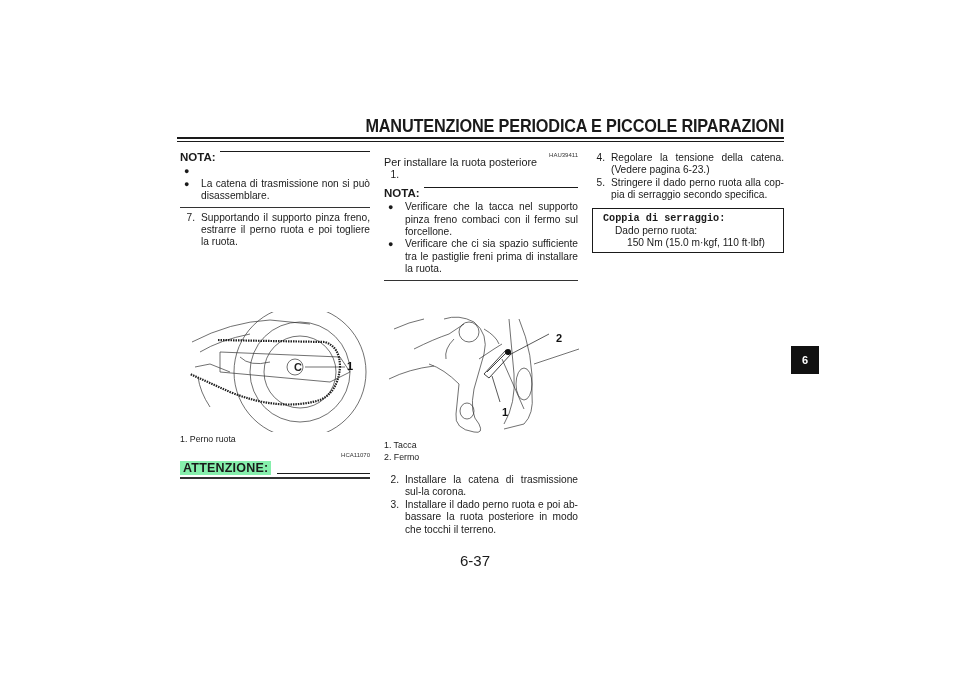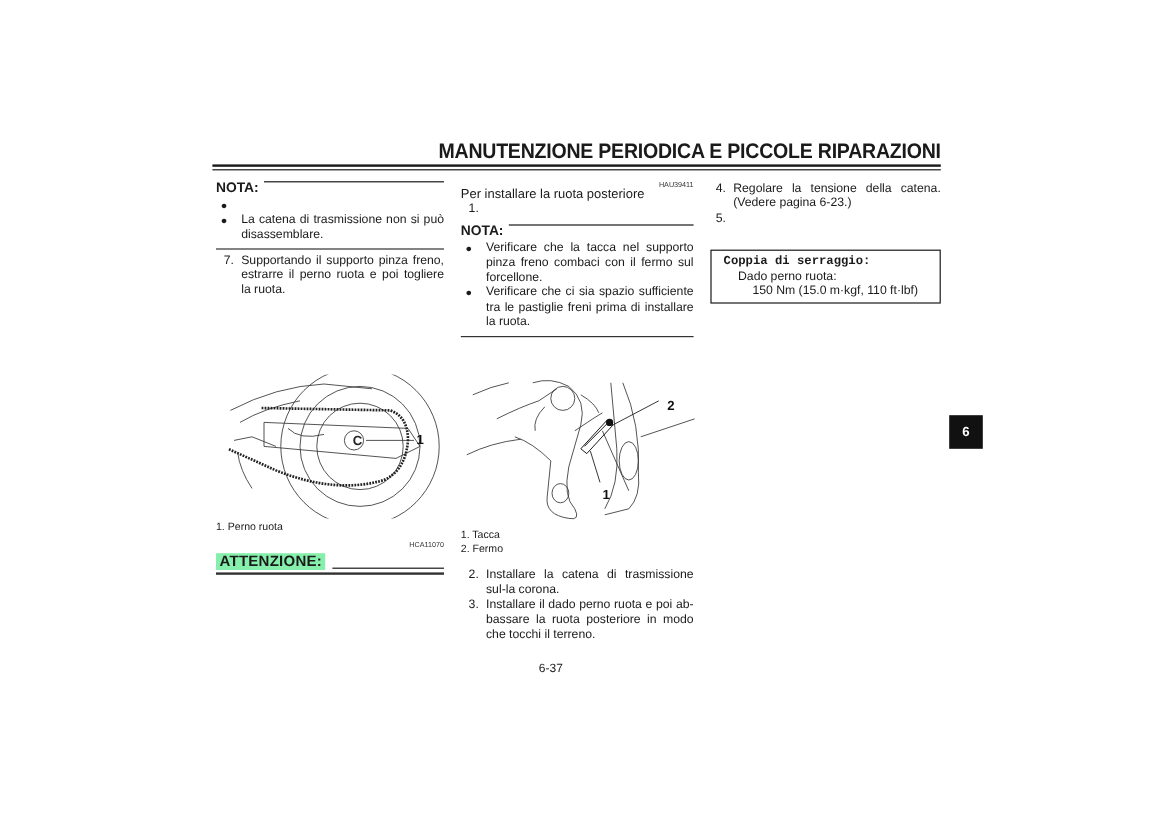--- a/index.html
+++ b/index.html
@@ -41,21 +41,21 @@
     border: 1.2px solid #1a1a1a; font-size: 10.2px; line-height: 12px; padding: 4px 0 0 10px;
   }
   .torque .t1 { font-weight: bold; font-family: Liberation Mono, monospace; }
   .torque .t2 { padding-left: 12px; }
   .torque .t3 { padding-left: 24px; }
   .chapter-tab {
     left: 791px; top: 346px; width: 28px; height: 28px; background: #111;
     color: #fff; font-weight: bold; font-size: 11px; display: flex;
     align-items: center; justify-content: center;
   }
-  .page-num { left: 449px; top: 552px; font-size: 10px; }
+  .page-num { left: 460px; top: 552px; font-size: 15px; }
   .watermark { left: 681px; top: 679px; font-size: 17px; color: #a8a8a8; letter-spacing: 0.2px; }
   svg { display: block; }
 </style>
 </head>
 <body>
 
 <div class="abs page-title">MANUTENZIONE PERIODICA E PICCOLE RIPARAZIONI</div>
 <div class="abs rule-a"></div>
 <div class="abs rule-b"></div>
 
@@ -179,20 +179,21 @@
   </div>
 </div>
 
 <div class="abs col" style="left:590px; top:152px; width:194px;">
   <div class="step">
     <span class="num">4.</span>
     <span class="txt">Regolare la tensione della catena. (Vedere pagina 6-23.)</span>
   </div>
   <div class="step">
     <span class="num">5.</span>
+    <span class="txt">Stringere il dado perno ruota alla cop-pia di serraggio secondo specifica.</span>
   </div>
 </div>
 
 <div class="abs torque">
   <div class="t1">Coppia di serraggio:</div>
   <div class="t2">Dado perno ruota:</div>
   <div class="t3">150 Nm (15.0 m·kgf, 110 ft·lbf)</div>
 </div>
 
 <div class="abs chapter-tab">

